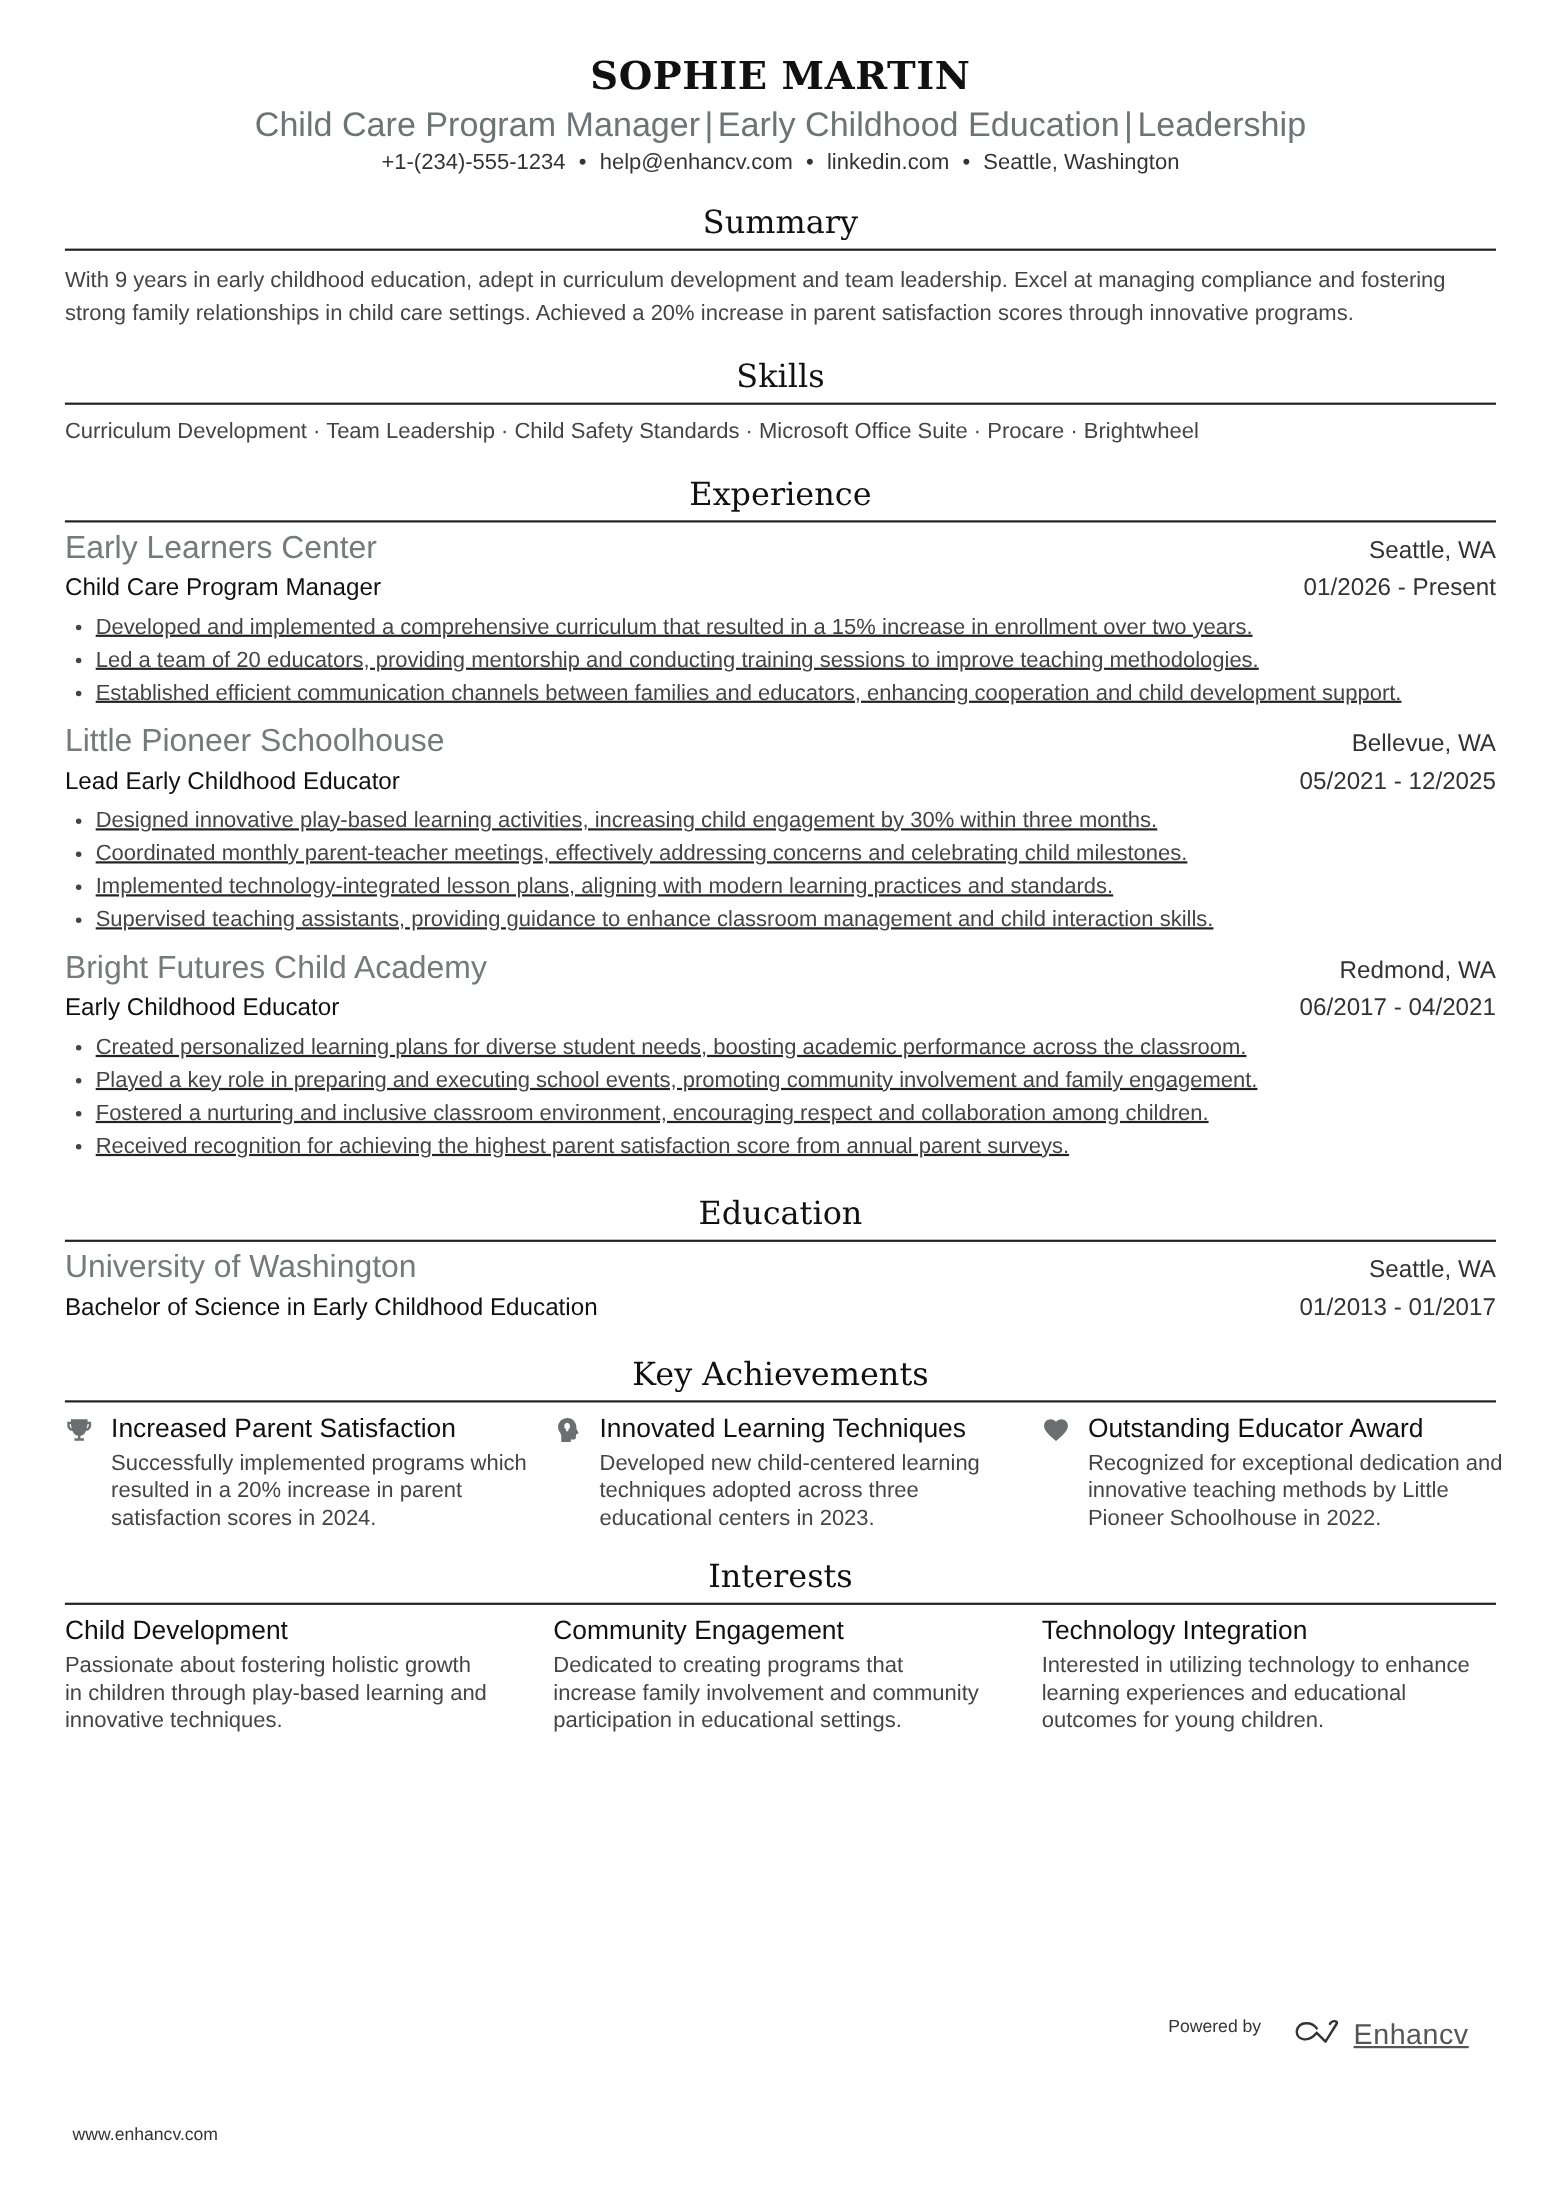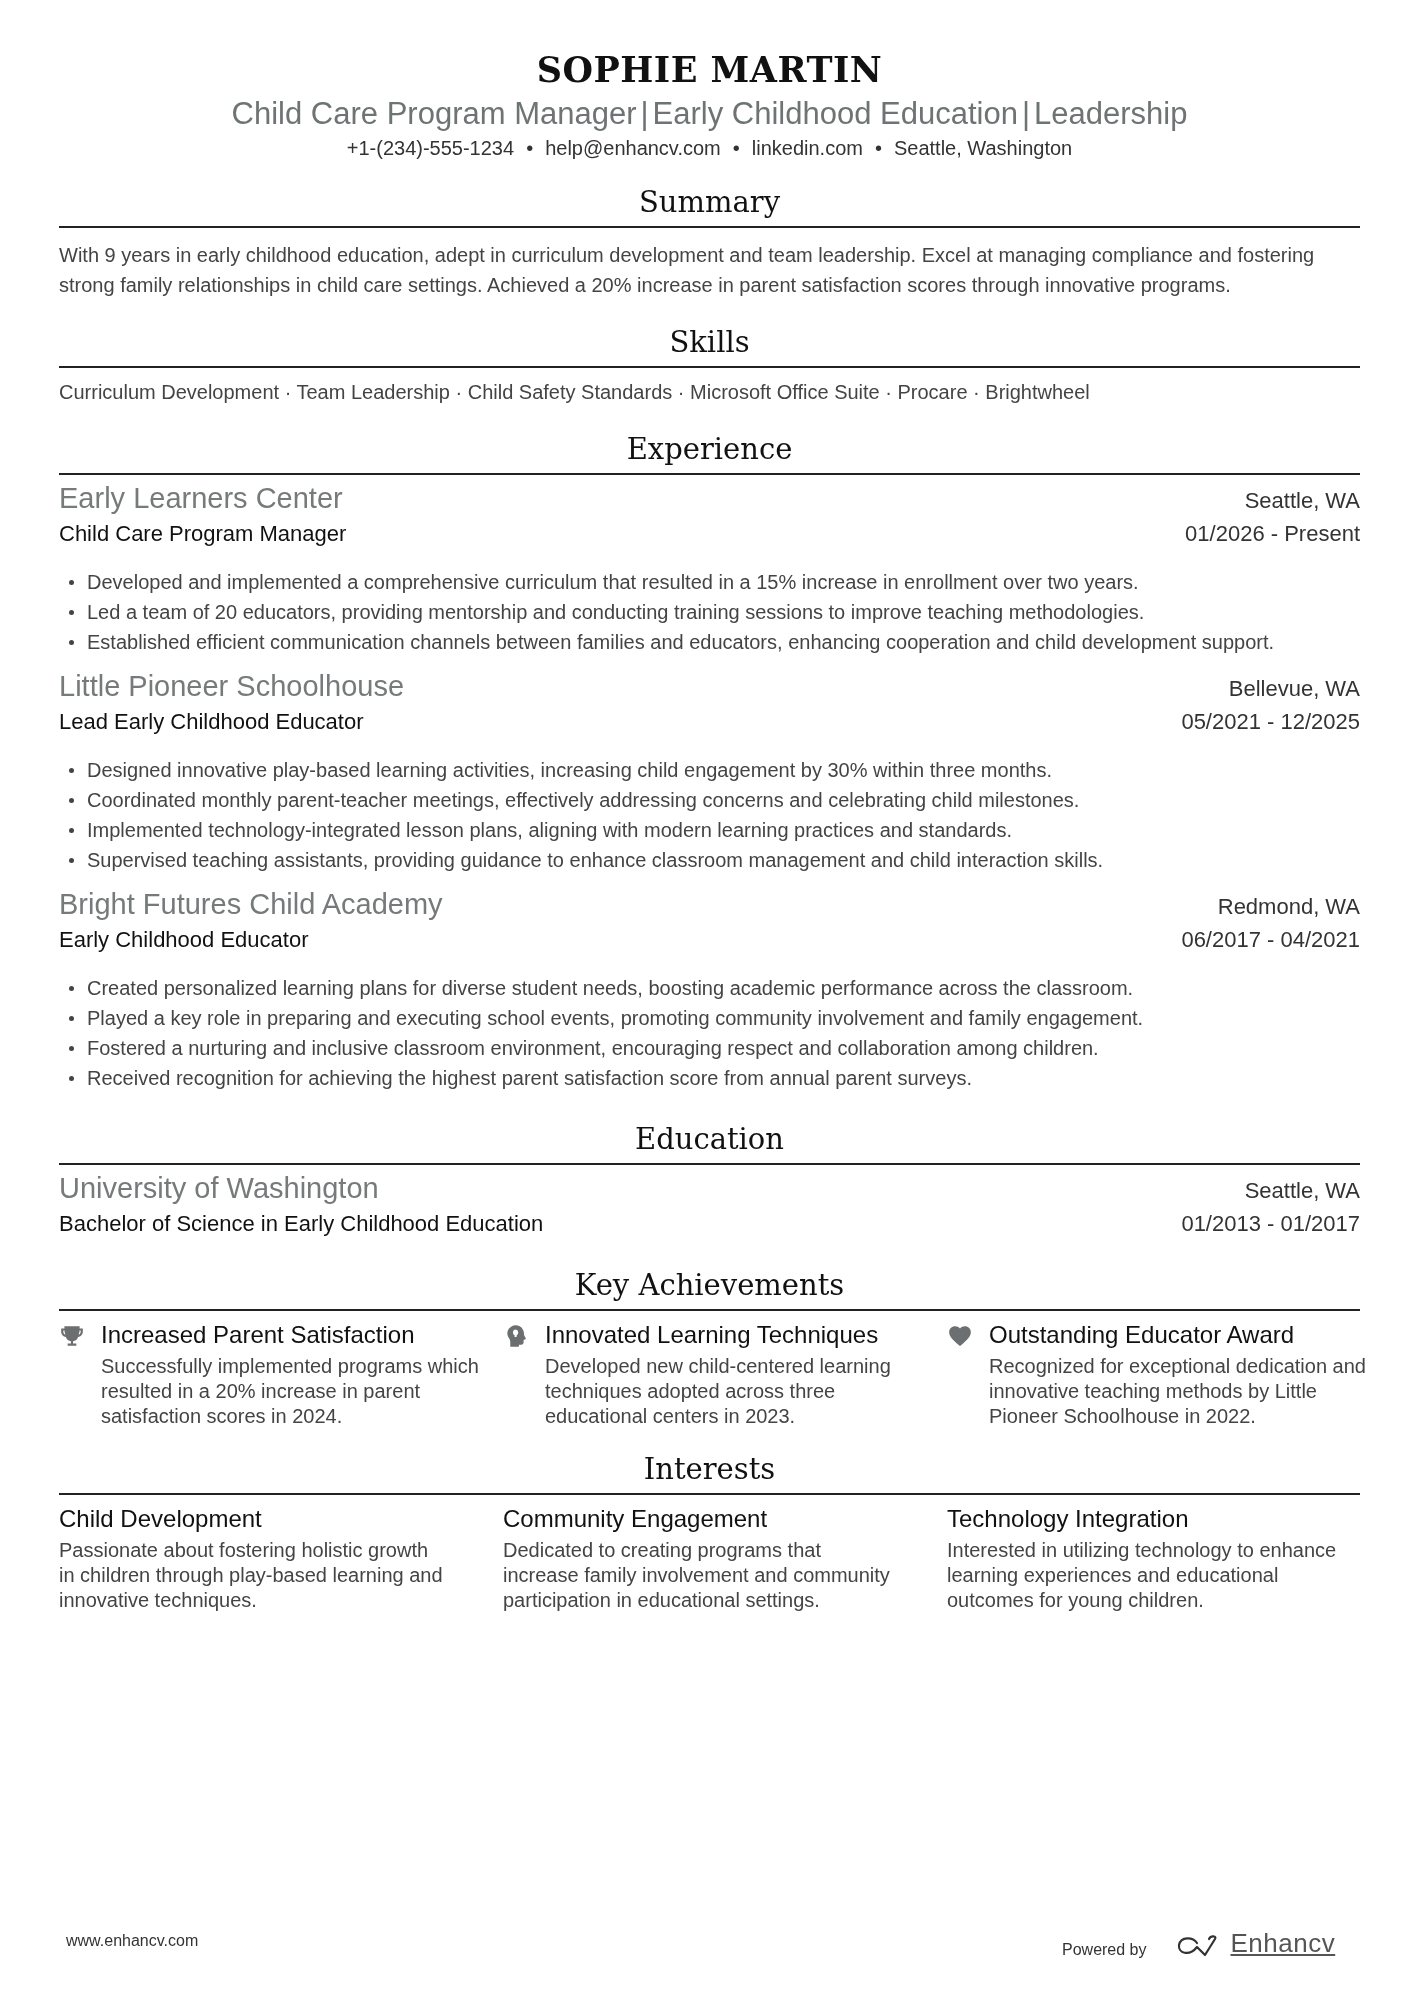--- a/index.html
+++ b/index.html
@@ -18,37 +18,37 @@
   .sec-rule { border-top: 2px solid #222; margin-top: 6px; }
 
   .summary-text { font-size: 20px; color: #444; line-height: 30px; margin-top: 12px; }
   .skills-text { font-size: 20px; color: #444; line-height: 30px; margin-top: 9px; }
 
   .entry-row { display: flex; justify-content: space-between; align-items: baseline; }
   .company { font-size: 29px; color: #767a7a; line-height: 38px; }
   .loc { font-size: 22px; color: #333; line-height: 30px; }
   .role { font-size: 22px; color: #111; line-height: 34px; }
   .dates { font-size: 22px; color: #333; line-height: 34px; }
-  ul.bullets { list-style: none; margin-top: 16px; }
+  ul.bullets { list-style: none; margin-top: 4px; text-decoration: underline; }
   ul.bullets li { position: relative; padding-left: 28px; font-size: 20px; color: #444; line-height: 30px; }
   ul.bullets li::before { content: ""; position: absolute; left: 10px; top: 13px; width: 5px; height: 5px; border-radius: 50%; background: #444; }
 
   .ach-grid { display: grid; grid-template-columns: 444px 444px 413px; margin-top: 8px; }
   .ach { display: flex; }
   .ach-icon { width: 42px; flex: none; padding-top: 4px; }
   .ach-icon svg { width: 26px; height: 26px; fill: #6b6f6f; display: block; }
   .ach-title { font-size: 24px; color: #111; line-height: 32px; }
   .ach-desc { font-size: 20px; color: #444; line-height: 25px; margin-top: 3px; width: 380px; }
 
   .int-grid { display: grid; grid-template-columns: 444px 444px 413px; margin-top: 8px; }
   .int-title { font-size: 24px; color: #111; line-height: 32px; }
   .int-desc { font-size: 20px; color: #444; line-height: 25px; margin-top: 3px; width: 390px; }
 
   .footer-left { position: absolute; left: 66px; top: 1932px; font-size: 16px; color: #333; }
-  .footer-right { position: absolute; left: 1062px; top: 1928px; display: flex; align-items: flex-end; }
+  .footer-right { position: absolute; left: 1062px; top: 1834px; display: flex; align-items: flex-start; }
   .powered { font-size: 16px; color: #333; margin-right: 28px; }
   .logo-mark svg { width: 48px; height: 26px; display: block; }
   .logo-text { font-size: 26px; color: #555; margin-left: 8px; letter-spacing: 0.5px; text-decoration: underline; }
 </style>
 </head>
 <body>
 
 <div class="page">
 
   <div class="header">

